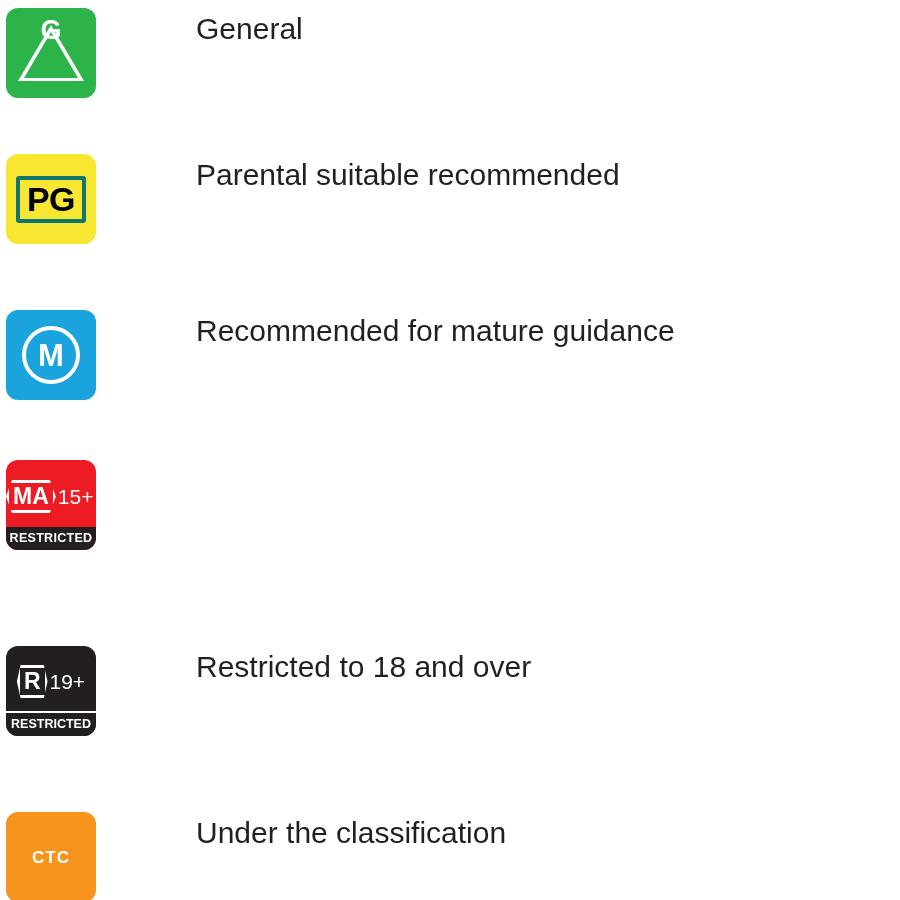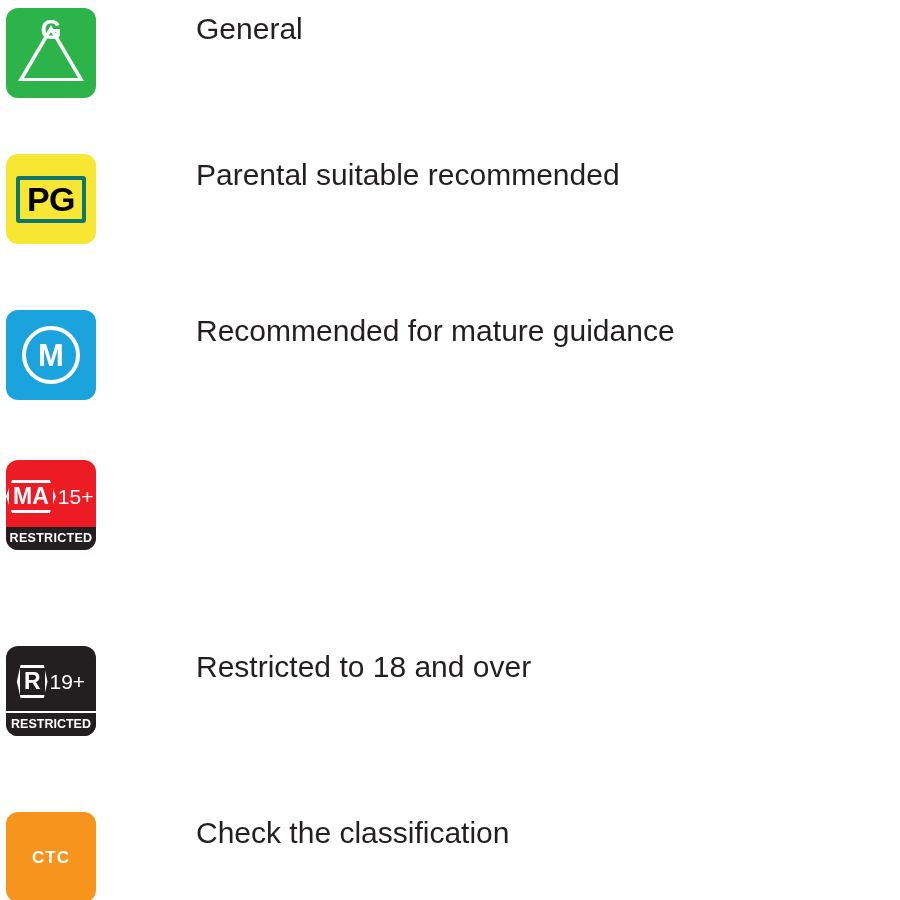--- a/index.html
+++ b/index.html
@@ -259,16 +259,16 @@
     </div>
     <div class="desc-cell">Restricted to 18 and over</div>
   </div>
 
   <div class="row" style="height:96px;">
     <div class="icon-cell">
       <div class="badge badge-ctc">
         <span class="ctc-text">CTC</span>
       </div>
     </div>
-    <div class="desc-cell">Check the classification</div>
+    <div class="desc-cell">Under the classification</div>
   </div>
 
 </div>
 
 </body></html>

